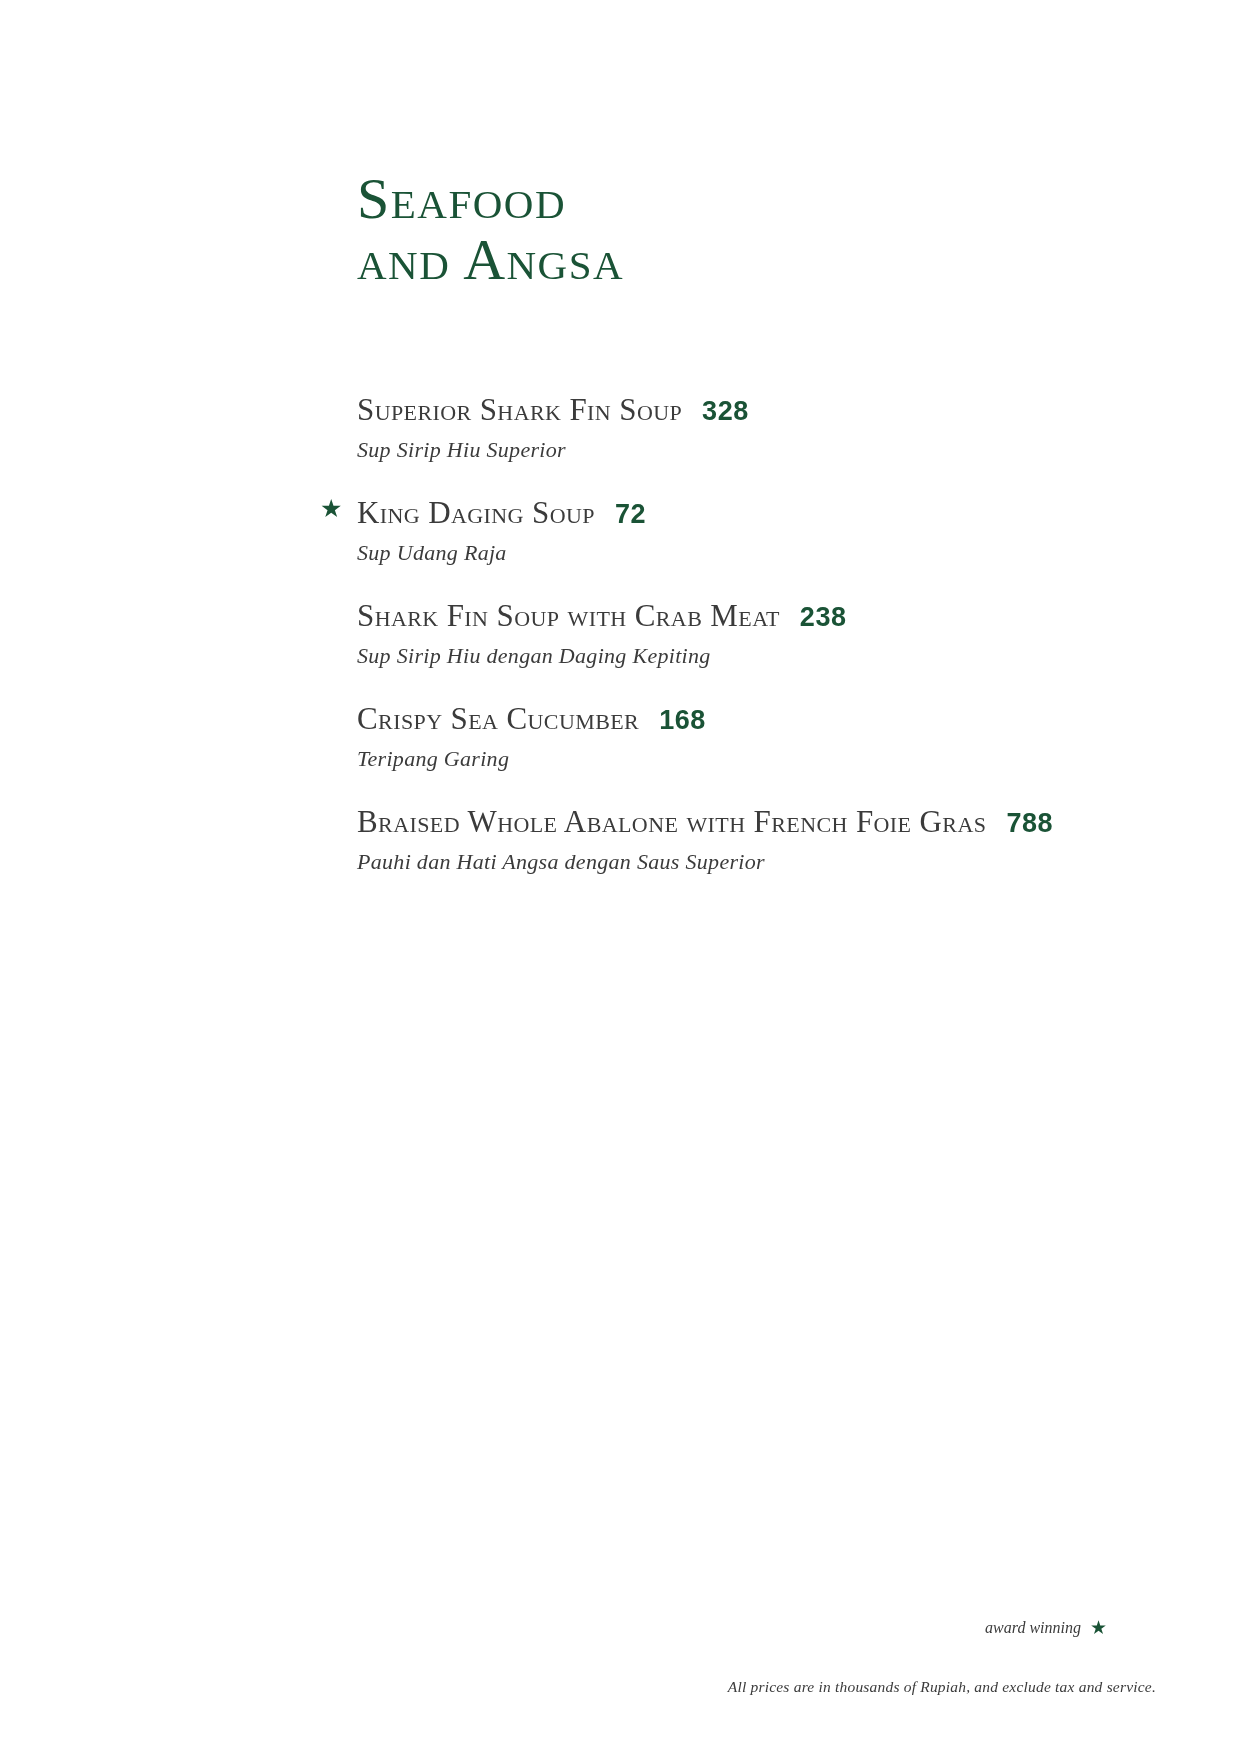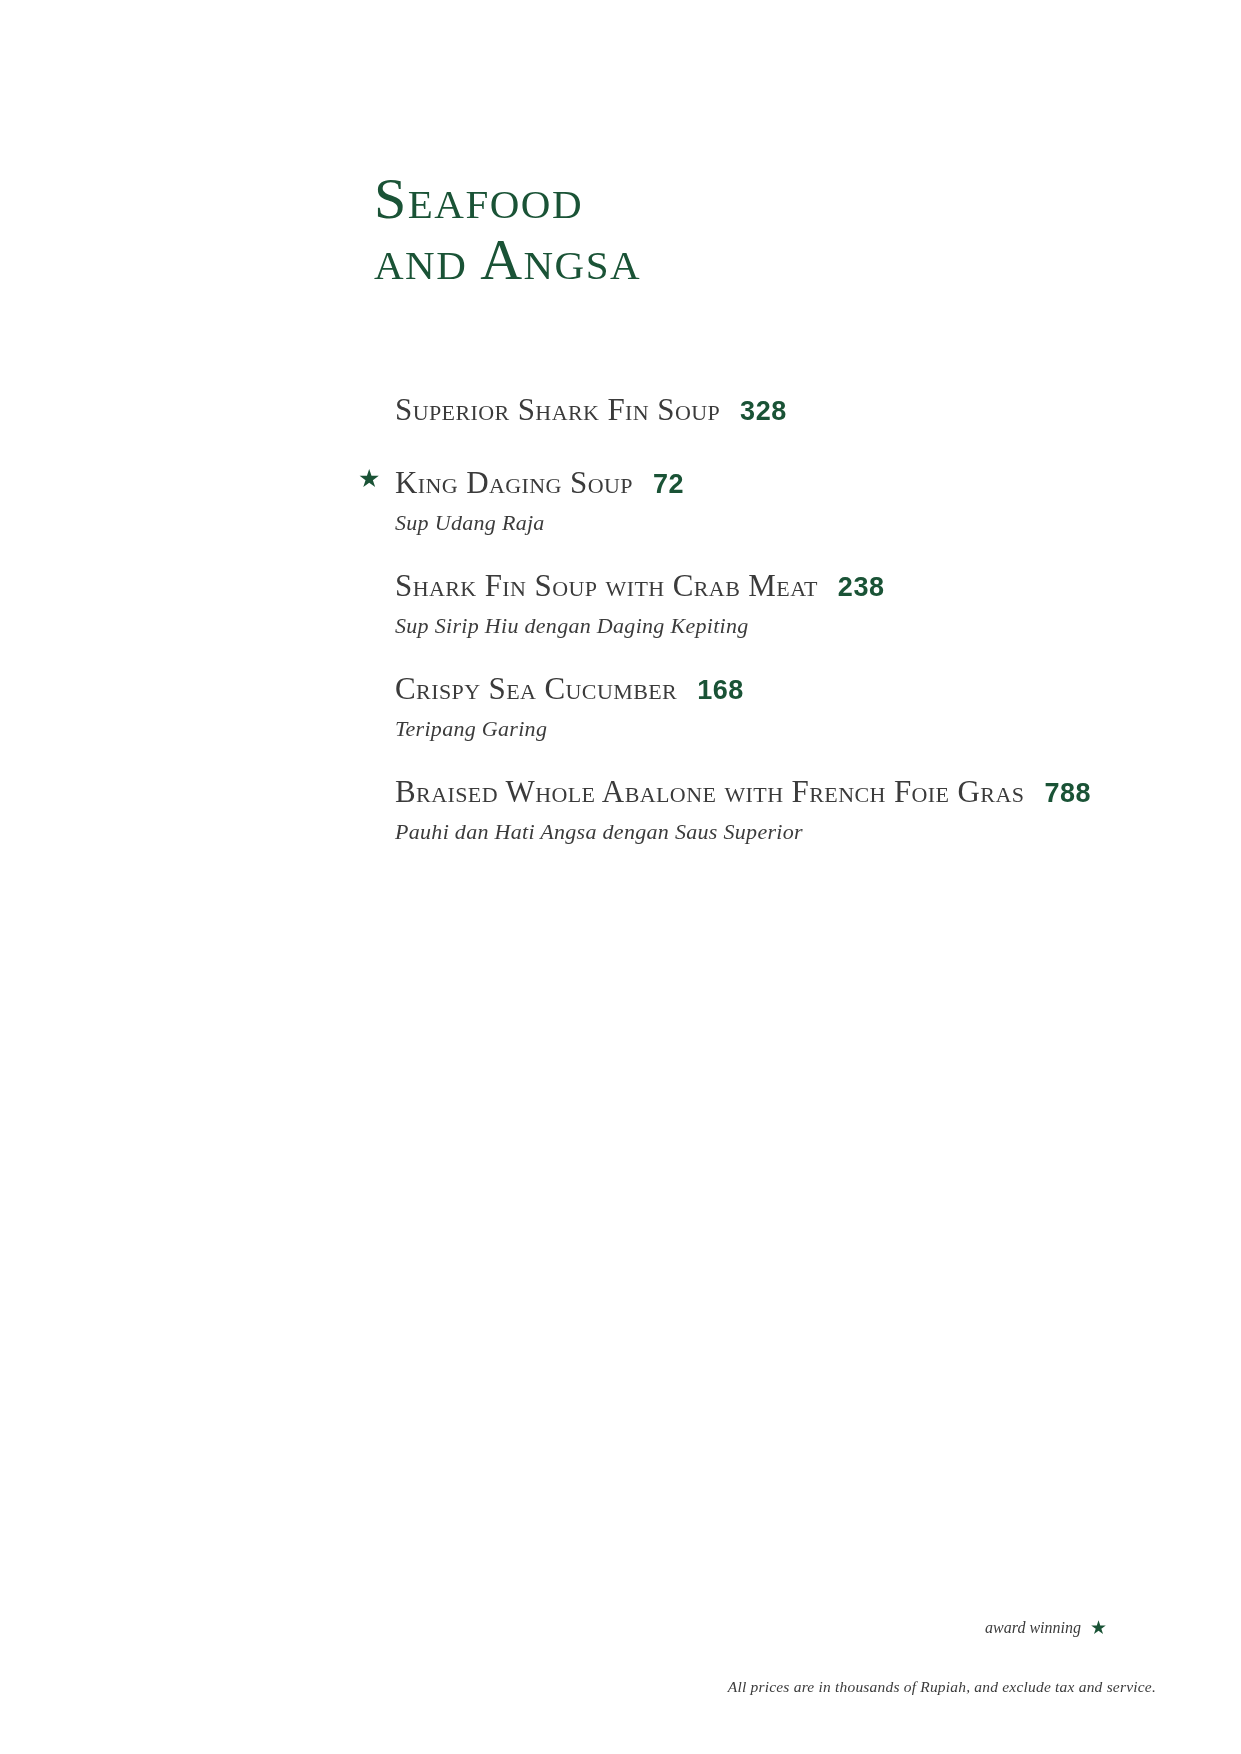--- a/index.html
+++ b/index.html
@@ -15,35 +15,34 @@
     width: 1241px;
     height: 1754px;
     position: relative;
     font-family: "Liberation Serif", serif;
     overflow: hidden;
   }
   .page {
     position: absolute;
     inset: 0;
     background: var(--background);
-    margin-left: 17px;
   }
   .menu-title {
     position: absolute;
     left: 357px;
     top: 168px;
     color: var(--green);
     font-size: 58px;
     line-height: 61px;
     font-variant: small-caps;
     letter-spacing: 1.5px;
   }
   .items {
     position: absolute;
-    left: 378px;
+    left: 357px;
     top: 390px;
   }
   .item {
     margin-bottom: 28px;
     position: relative;
   }
   .item-line {
     line-height: 40px;
     white-space: nowrap;
   }
@@ -117,20 +116,21 @@
     <div>and Angsa</div>
   </div>
 
   <div class="items">
 
     <div class="item">
       <div class="item-line">
         <span class="item-name">Superior Shark Fin Soup</span>
         <span class="item-price">328</span>
       </div>
+      <div class="item-subtitle">Sup Sirip Hiu Superior</div>
     </div>
 
     <div class="item">
       <span class="award-star">★</span>
       <div class="item-line">
         <span class="item-name">King Daging Soup</span>
         <span class="item-price">72</span>
       </div>
       <div class="item-subtitle">Sup Udang Raja</div>
     </div>

